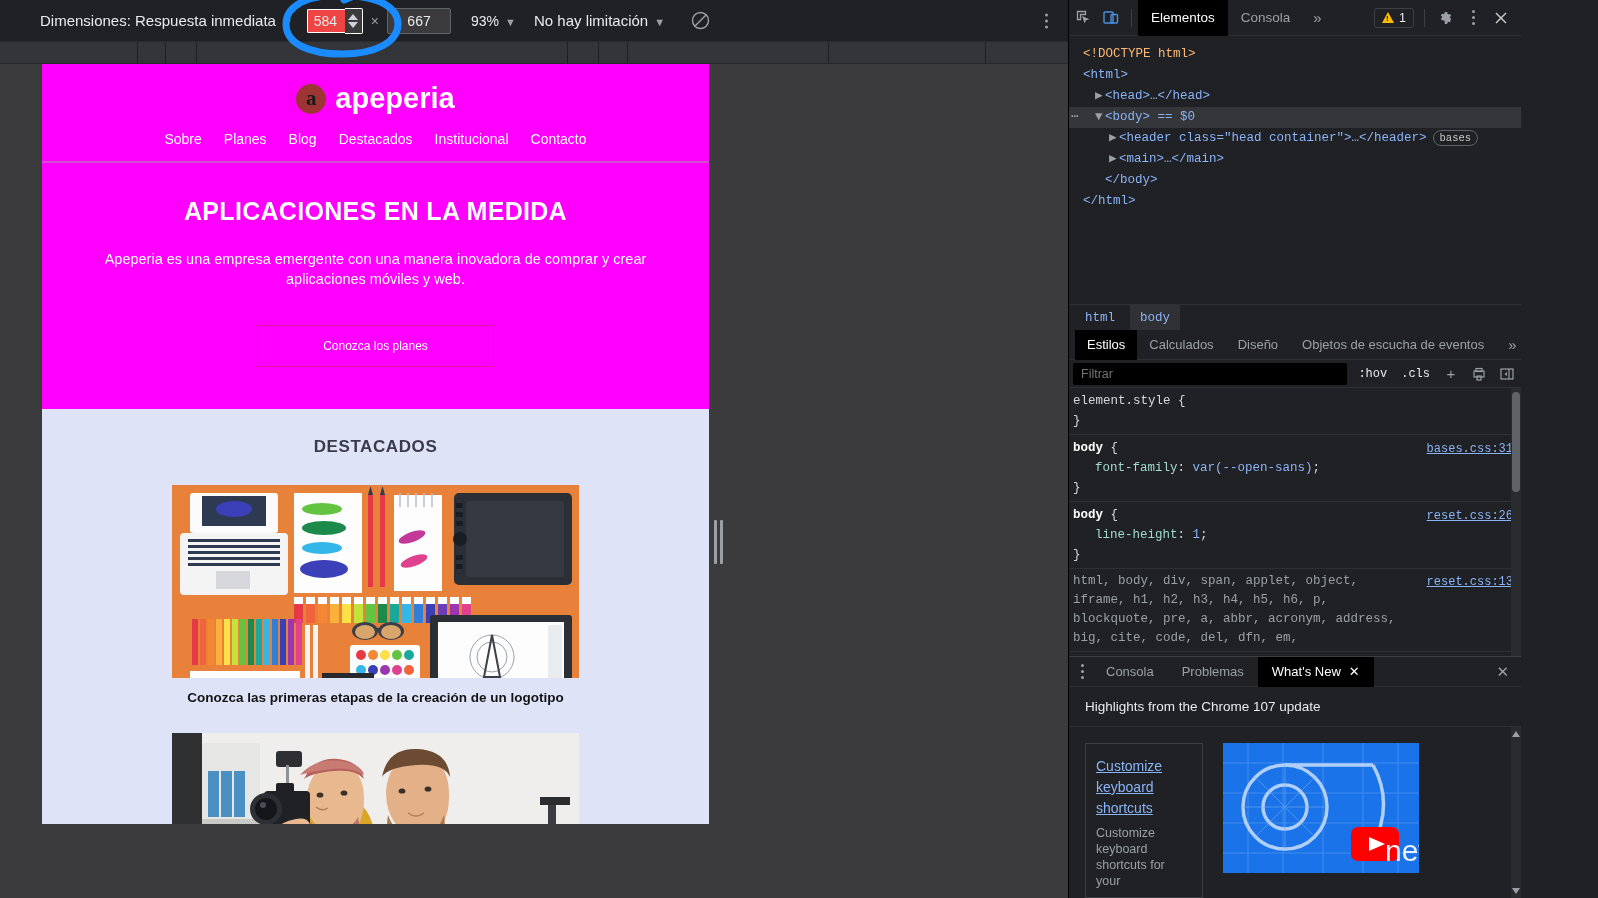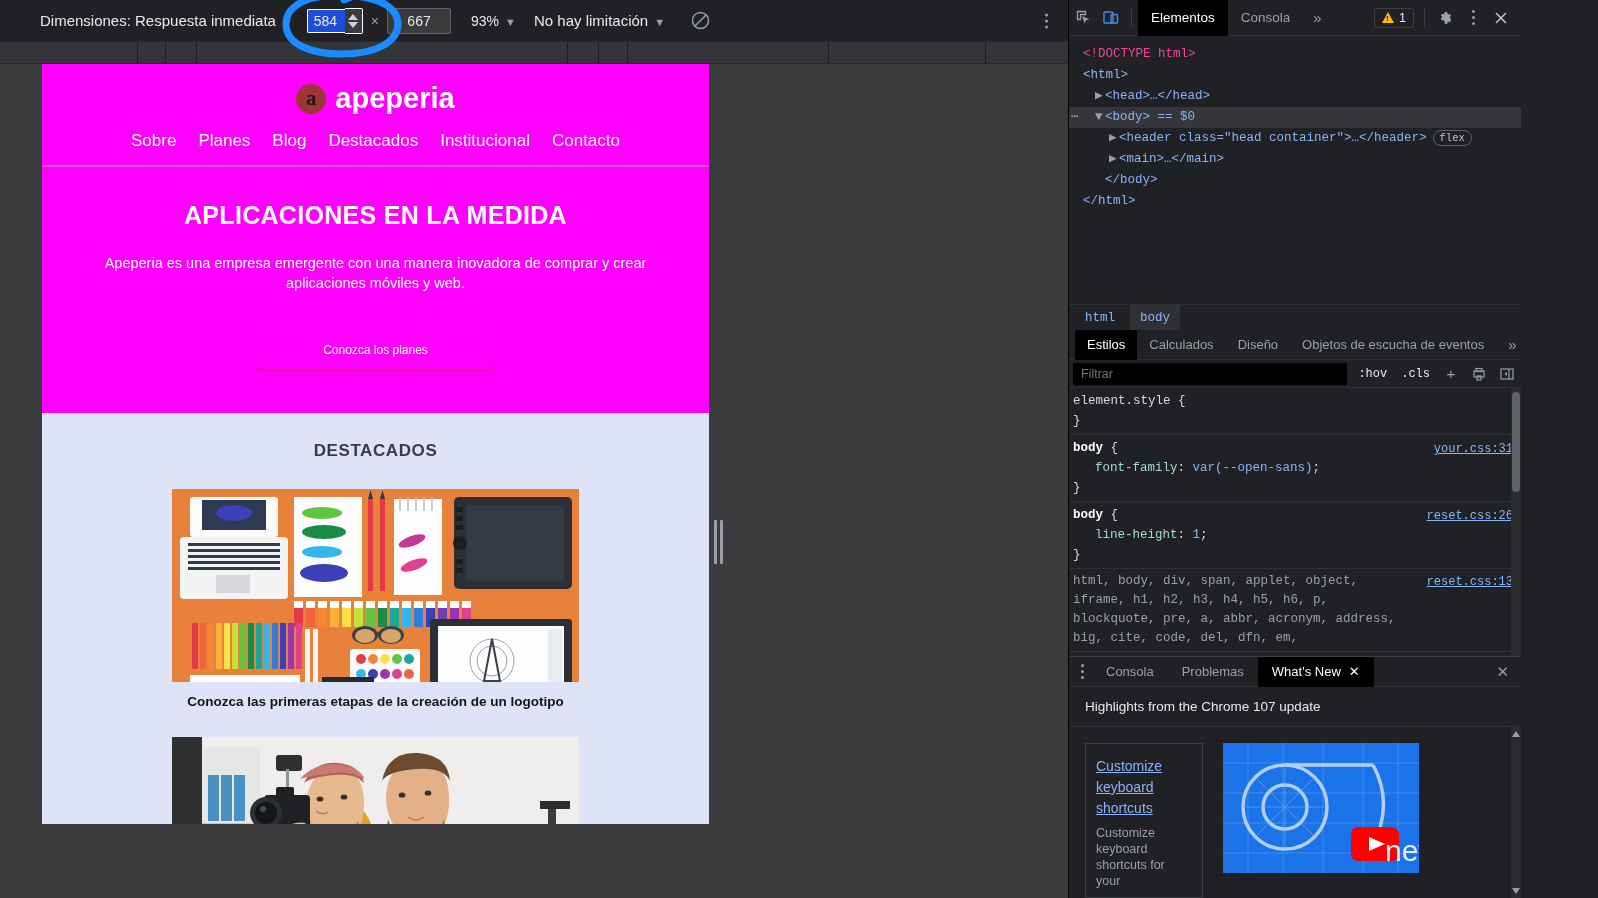--- a/index.html
+++ b/index.html
@@ -24,21 +24,21 @@
     color: #e8eaed; font-size: 15px; margin-left: 40px; white-space: nowrap;
   }
   .caret { color: #9aa0a6; font-size: 11px; margin-left: 6px; display:inline-block; }
   .dt-dim-group { display: flex; align-items: center; margin-left: 14px; }
   .num-input {
     width: 44px; height: 24px; background: #3b3b3e; border: 1px solid #5f6368;
     color: #e8eaed; font-size: 14px; font-family: "Liberation Sans", sans-serif;
     text-align: center; border-radius: 2px; outline: none;
   }
   .num-input.focused {
-    border: 1px solid #ffffff; background: #1d4ed8;
+    border: 1px solid #ffffff; background: #ef4444;
     width: 38px; border-right: none; border-radius: 2px 0 0 2px; padding-right:2px;
   }
   .spin-wrap {
     display: flex; flex-direction: column; align-items: center; justify-content: center;
     width: 18px; height: 26px; background: #3b3b3e;
     border: 1px solid #ffffff; border-left: none; border-radius: 0 2px 2px 0;
   }
   .spin-up, .spin-dn { width: 0; height: 0; border-left: 5px solid transparent; border-right: 5px solid transparent; }
   .spin-up { border-bottom: 6px solid #cfd2d6; margin-bottom: 2px; }
   .spin-dn { border-top: 6px solid #cfd2d6; }
@@ -80,21 +80,21 @@
     line-height: 1;
   }
   .brand-name {
     color: #ffffff; font-family: Liberation Sans, sans-serif; font-weight: 700;
     font-size: 29px; letter-spacing: 0px;
   }
   .site-nav {
     display: flex; align-items: center; justify-content: center; gap: 22px;
     margin-top: 16px; padding-bottom: 14px;
   }
-  .site-nav a { color: #ffffff; font-size: 17px; text-decoration: none; white-space: nowrap; }
+  .site-nav a { color: #ffffff; font-size: 14px; text-decoration: none; white-space: nowrap; }
 
   .hero { background: #ff00ff; padding: 34px 40px 42px; text-align: center; }
   .hero h1 {
     color: #ffffff; font-size: 25px; font-weight: 700; letter-spacing: 0.3px; margin-bottom: 24px;
   }
   .hero p { color: #ffffff; font-size: 14.5px; line-height: 1.35; max-width: 545px; margin: 0 auto 36px; }
   .hero-btn {
     display: inline-block; border: 1px solid #e0149e; color: #ffffff;
     font-size: 12px; padding: 13px 0; width: 237px; text-align: center;
     background: transparent; text-decoration: none;
@@ -133,21 +133,21 @@
   .tri-warn::after { content:"!"; position:absolute; left:-2px; top:2px; font-size:8px; color:#202124; font-weight:700; }
 
   
   .dom-tree {
     flex: 0 0 268px; background: #202124; padding: 8px 0 0 0; overflow: hidden;
     font-family: "Liberation Mono", monospace; font-size: 12.5px; line-height: 21px;
   }
   .dom-line { padding-left: 14px; color: #a5c9ea; white-space: pre; position: relative; }
   .dom-line.sel { background: #35363a; }
   .tok-tag { color: #8ab4f8; }
-  .tok-gray { color: #ec4899; }
+  .tok-gray { color: #fdba74; }
   .arrow { color: #9aa0a6; display:inline-block; width: 10px; }
   .flexbadge {
     display:inline-block; border: 1px solid #5f6368; border-radius: 8px;
     padding: 0 6px; font-size: 10.5px; color: #c5c8c6; margin-left: 6px; line-height: 14px;
     vertical-align: middle;
   }
   .dots3 { color:#9aa0a6; position:absolute; left:2px; }
 
   
   .crumbs { height: 26px; display:flex; align-items:center; gap:5px; background:#202124; border-top: 1px solid #2f3033; padding-left: 6px; text-align: right;}
@@ -537,21 +537,21 @@
           <line x1="12" y1="2" x2="2" y2="12" stroke="#c5c8c6" stroke-width="1.5"></line>
         </svg>
       </div>
     </div>
 
     <div class="dom-tree">
       <div class="dom-line"><span class="tok-gray">&lt;!DOCTYPE html&gt;</span></div>
       <div class="dom-line"><span class="tok-tag">&lt;html&gt;</span></div>
       <div class="dom-line" style="padding-left:26px;"><span class="arrow">▶</span><span class="tok-tag">&lt;head&gt;…&lt;/head&gt;</span></div>
       <div class="dom-line sel" style="padding-left:26px;"><span class="dots3">⋯</span><span class="arrow">▼</span><span class="tok-tag">&lt;body&gt; == $0</span></div>
-      <div class="dom-line" style="padding-left:40px;"><span class="arrow">▶</span><span class="tok-tag">&lt;header class="head container"&gt;…&lt;/header&gt;</span><span class="flexbadge">flex</span></div>
+      <div class="dom-line" style="padding-left:40px;"><span class="arrow">▶</span><span class="tok-tag">&lt;header class="head container"&gt;…&lt;/header&gt;</span><span class="flexbadge">bases</span></div>
       <div class="dom-line" style="padding-left:40px;"><span class="arrow">▶</span><span class="tok-tag">&lt;main&gt;…&lt;/main&gt;</span></div>
       <div class="dom-line" style="padding-left:36px;"><span class="tok-tag">&lt;/body&gt;</span></div>
       <div class="dom-line" style="padding-left:14px;"><span class="tok-tag">&lt;/html&gt;</span></div>
     </div>
 
     <div class="crumbs">
       <div class="crumb">html</div>
       <div class="crumb active">body</div>
     </div>
 
@@ -585,21 +585,21 @@
     </div>
 
     <div class="rules">
       <div class="rule">
         <div class="sel-text"><span>element.style</span> <span class="brace">{</span></div>
         <div class="brace">}</div>
       </div>
 
       <div class="rule">
         <div class="sel-text"><b>body</b> <span class="brace">{</span>
-          <a class="src-link">your.css:31</a>
+          <a class="src-link">bases.css:31</a>
         </div>
         <div class="prop">
           <span class="p-name">font-family</span><span class="brace">: </span><span class="p-val">var(--open-sans)</span><span class="brace">;</span>
         </div>
         <div class="brace">}</div>
       </div>
 
       <div class="rule">
         <div class="sel-text"><b>body</b> <span class="brace">{</span>
           <a class="src-link">reset.css:26</a>

